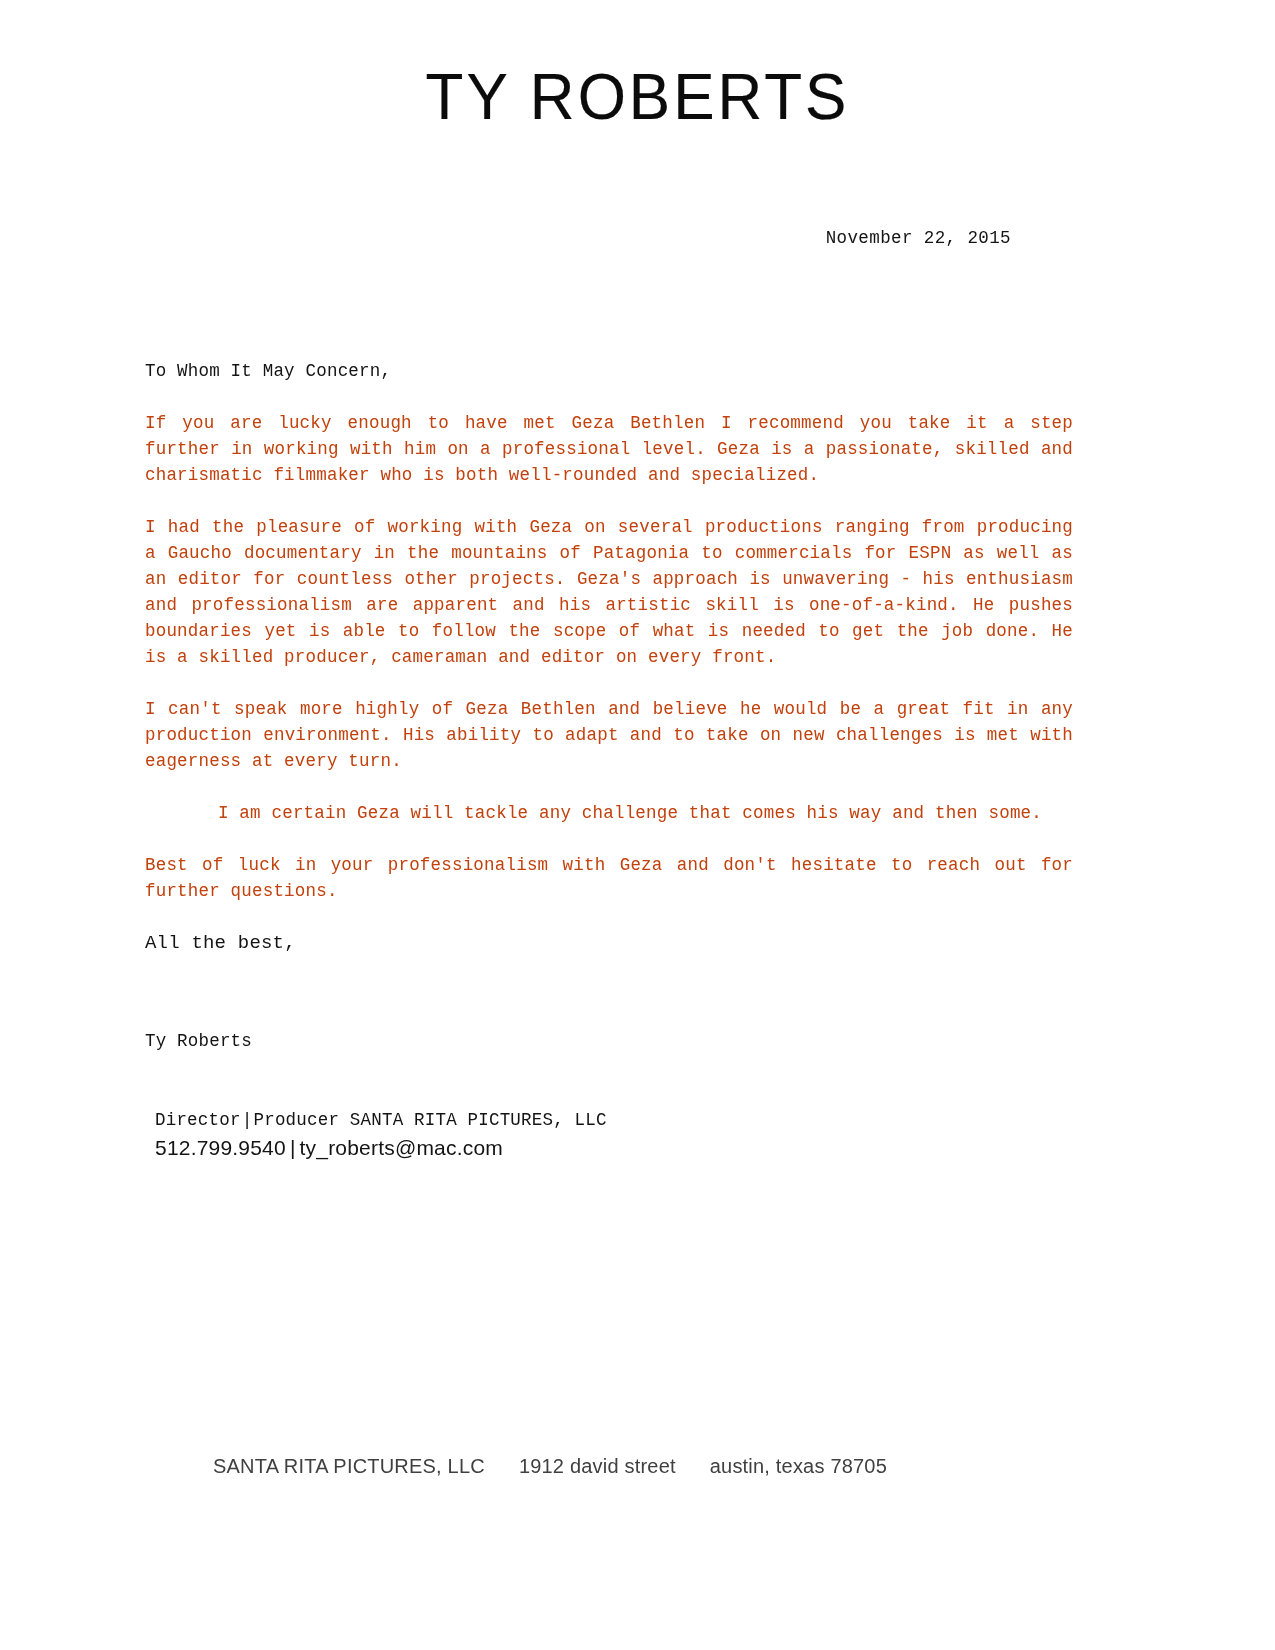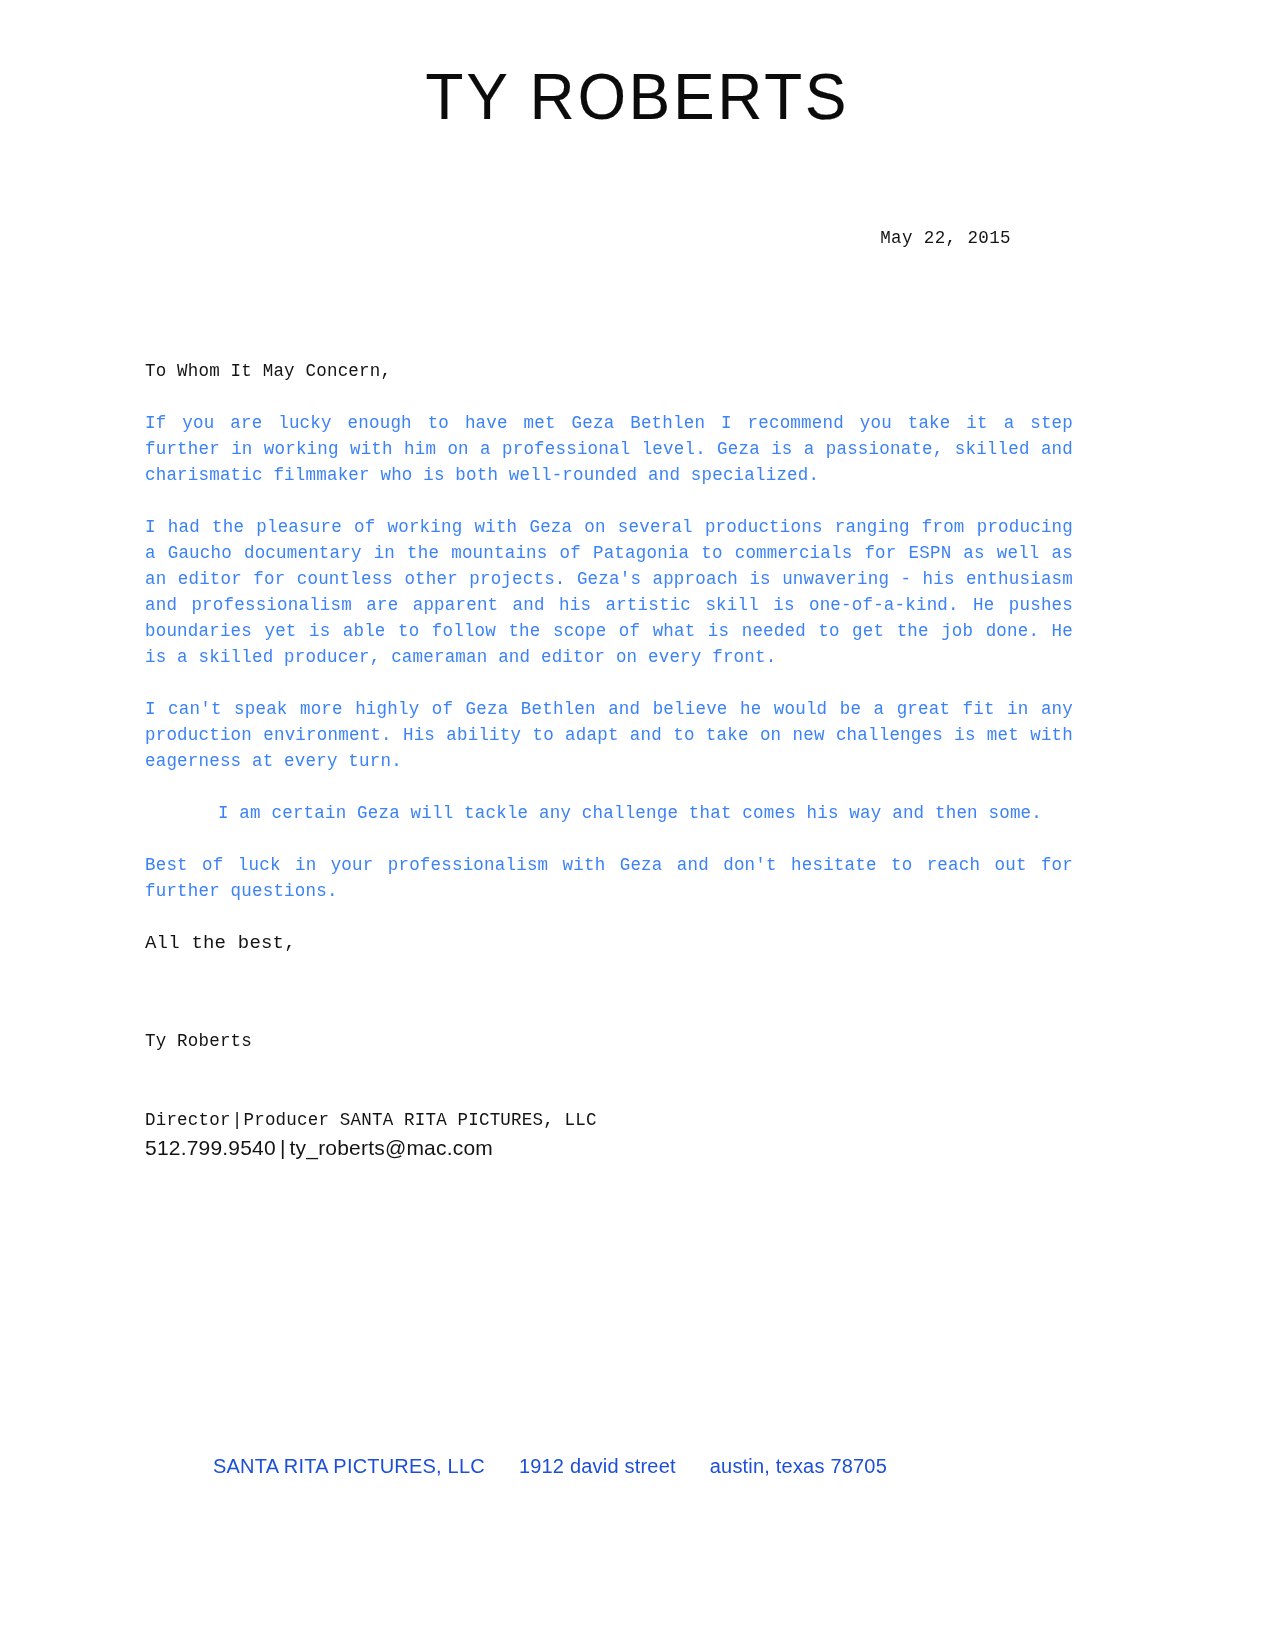--- a/index.html
+++ b/index.html
@@ -68,21 +68,21 @@
     font-size: 17.5px;
     line-height: 26px;
     letter-spacing: 0.2px;
     color: #141414;
     margin: 0 0 26px 0;
   }
   .para {
     font-size: 17.5px;
     line-height: 26px;
     letter-spacing: 0.2px;
-    color: #3b82f6;
+    color: #c2410c;
     margin: 0 0 26px 0;
     text-align: justify;
     text-justify: inter-word;
   }
   .para.last-short {
     text-align: center;
     margin-left: 42px;
   }
   .closing {
     font-size: 19px;
@@ -98,21 +98,21 @@
     top: 1028px;
     left: 145px;
     font-size: 17.5px;
     line-height: 26px;
     letter-spacing: 0.2px;
     color: #141414;
   }
   .contact {
     position: absolute;
     top: 1106px;
-    left: 145px;
+    left: 155px;
     width: 930px;
   }
   .contact-role {
     font-size: 17.5px;
     line-height: 27px;
     letter-spacing: 0.2px;
     color: #141414;
     white-space: nowrap;
   }
   .contact-role .thin {
@@ -139,35 +139,35 @@
     position: absolute;
     top: 1452px;
     left: 0;
     width: 1100px;
     text-align: center;
     font-family: "Liberation Sans", "DejaVu Sans", sans-serif;
     font-weight: 400;
     font-size: 20px;
     line-height: 28px;
     letter-spacing: 0.2px;
-    color: #1d4ed8;
+    color: #404040;
   }
   .footer-seg { display: inline-block; }
   .footer-gap { display: inline-block; width: 34px; }
 </style>
 </head>
 <body>
 
 <div class="page">
 
   <div class="letterhead">
     <div class="letterhead-name">TY ROBERTS</div>
   </div>
 
-  <div class="date-line">May 22, 2015</div>
+  <div class="date-line">November 22, 2015</div>
 
   <div class="letter-body">
 
     <p class="salutation">To Whom It May Concern,</p>
 
     <p class="para">If you are lucky enough to have met Geza Bethlen I recommend you take it a step further in working with him on a professional level.  Geza is a passionate, skilled and charismatic filmmaker who is both well-rounded and specialized.</p>
 
     <p class="para">I had the pleasure of working with Geza on several productions ranging from producing a Gaucho documentary in the mountains of Patagonia to commercials for ESPN as well as an editor for countless other projects. Geza's approach is unwavering - his enthusiasm and professionalism are apparent and his artistic skill is one-of-a-kind.  He pushes boundaries yet is able to follow the scope of what is needed to get the job done.  He is a skilled producer, cameraman and editor on every front.</p>
 
     <p class="para">I can't speak more highly of Geza Bethlen and believe he would be a great fit in any production environment.  His ability to adapt and to take on new challenges is met with eagerness at every turn.</p>

